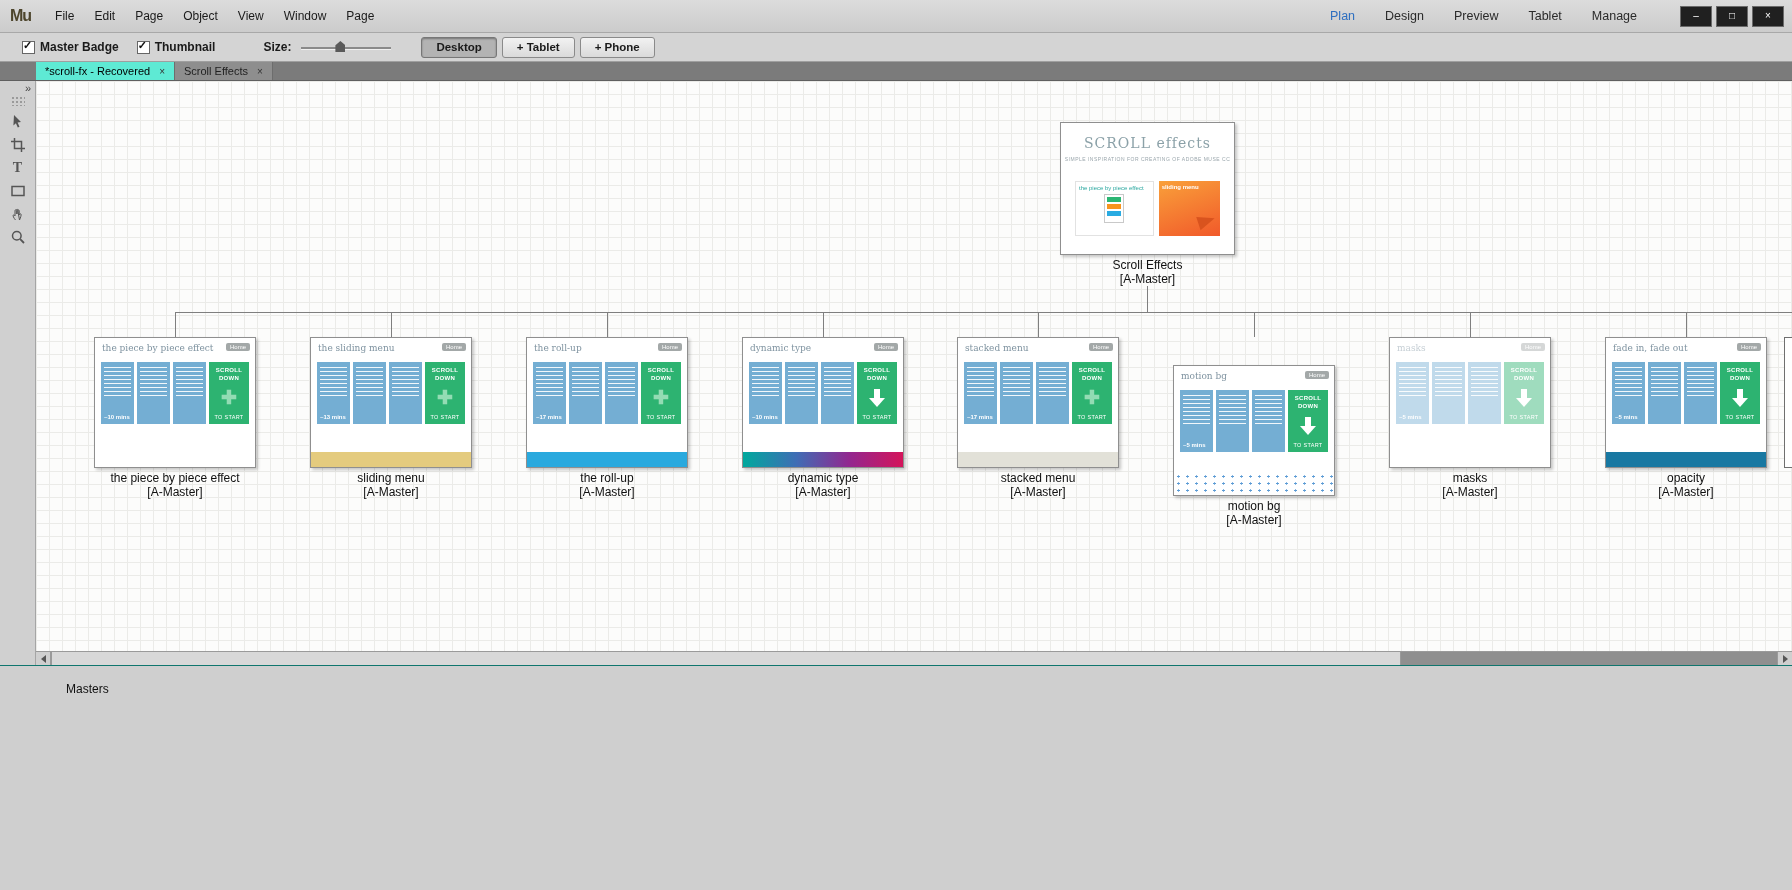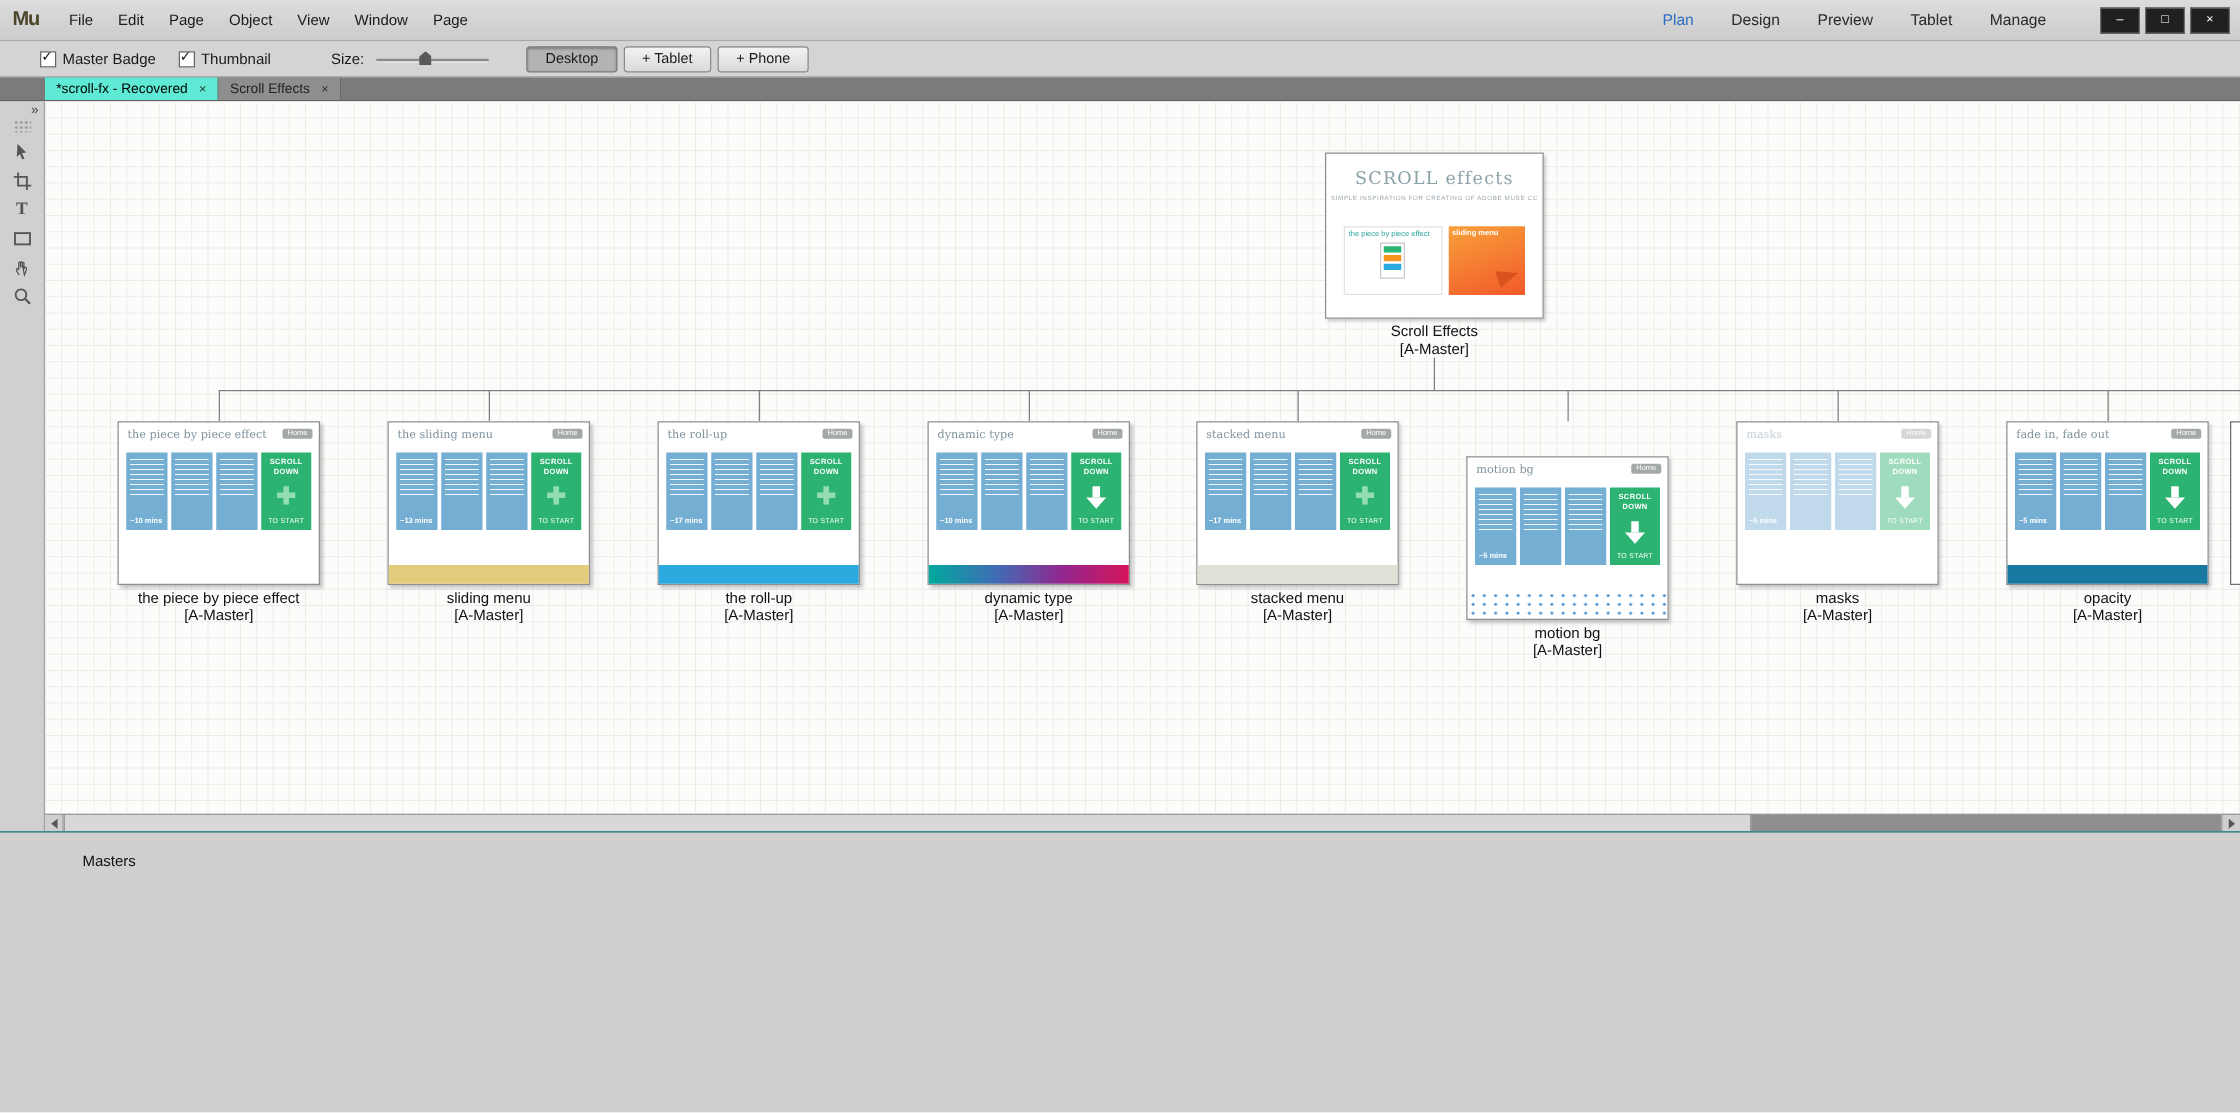--- a/index.html
+++ b/index.html
@@ -14,21 +14,21 @@
   .menu-item{font-size:12px;padding:0 10px;cursor:default;}
   .modes{margin-left:auto;display:flex;align-items:center;}
   .mode{font-size:12.5px;margin:0 15px;color:#2a2a2a;}
   .mode.active{color:#2e6fc0;}
   .win-controls{display:flex;gap:4px;margin:0 8px 0 28px;}
   .win-btn{width:30px;height:19px;background:#202020;border:1px solid #6a6a6a;color:#fff;
            font-size:10px;line-height:17px;text-align:center;}
 
   
   .toolbar{position:absolute;left:0;top:33px;width:1792px;height:29px;background:#d4d4d4;
-           border-bottom:1px solid #9f9f9f;display:flex;align-items:center;padding-left:32px;box-sizing:border-box;}
+           border-bottom:1px solid #9f9f9f;display:flex;align-items:center;padding-left:22px;box-sizing:border-box;font-weight:bold;}
   .chk{display:flex;align-items:center;margin-right:18px;}
   .chk-box{width:11px;height:11px;background:#fff;border:1px solid #666;margin-right:5px;position:relative;}
   .chk-box.checked::after{content:"✓";position:absolute;left:0;top:-3px;font-size:11px;color:#111;}
   .chk span[data-bind]{font-size:12px;}
   .size-group{display:flex;align-items:center;margin-left:30px;}
   .size-label{font-size:12px;margin-right:10px;}
   .slider{position:relative;width:90px;height:14px;}
   .slider-track{position:absolute;left:0;right:0;top:7px;height:2px;background:#8a8a8a;box-shadow:0 1px 0 #f0f0f0;}
   .slider-handle{position:absolute;left:34px;top:1px;width:10px;height:11px;background:#5a5a5a;
                  clip-path:polygon(50% 0,100% 38%,100% 100%,0 100%,0 38%);}

